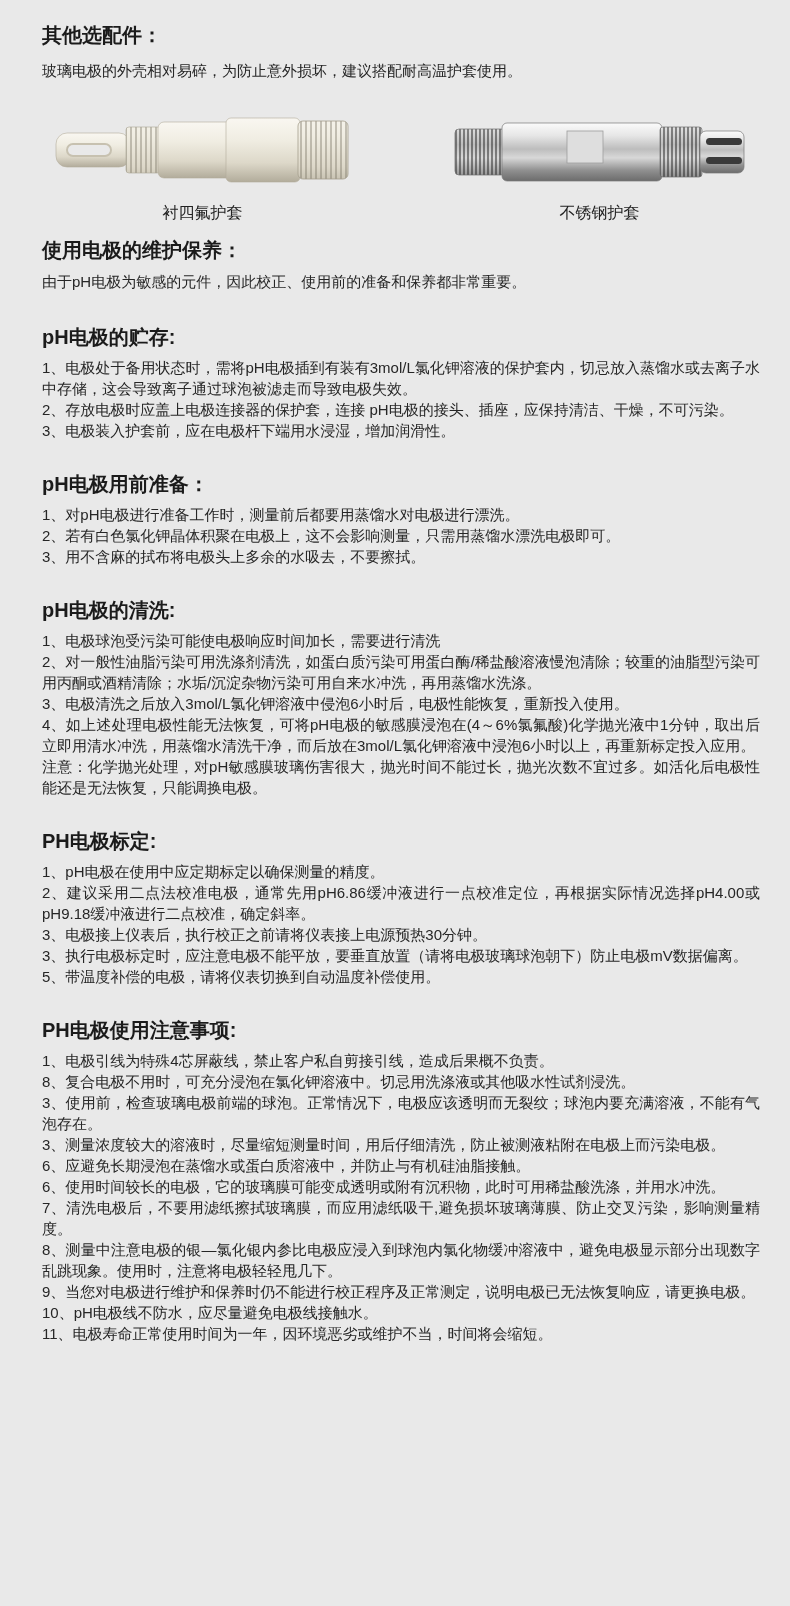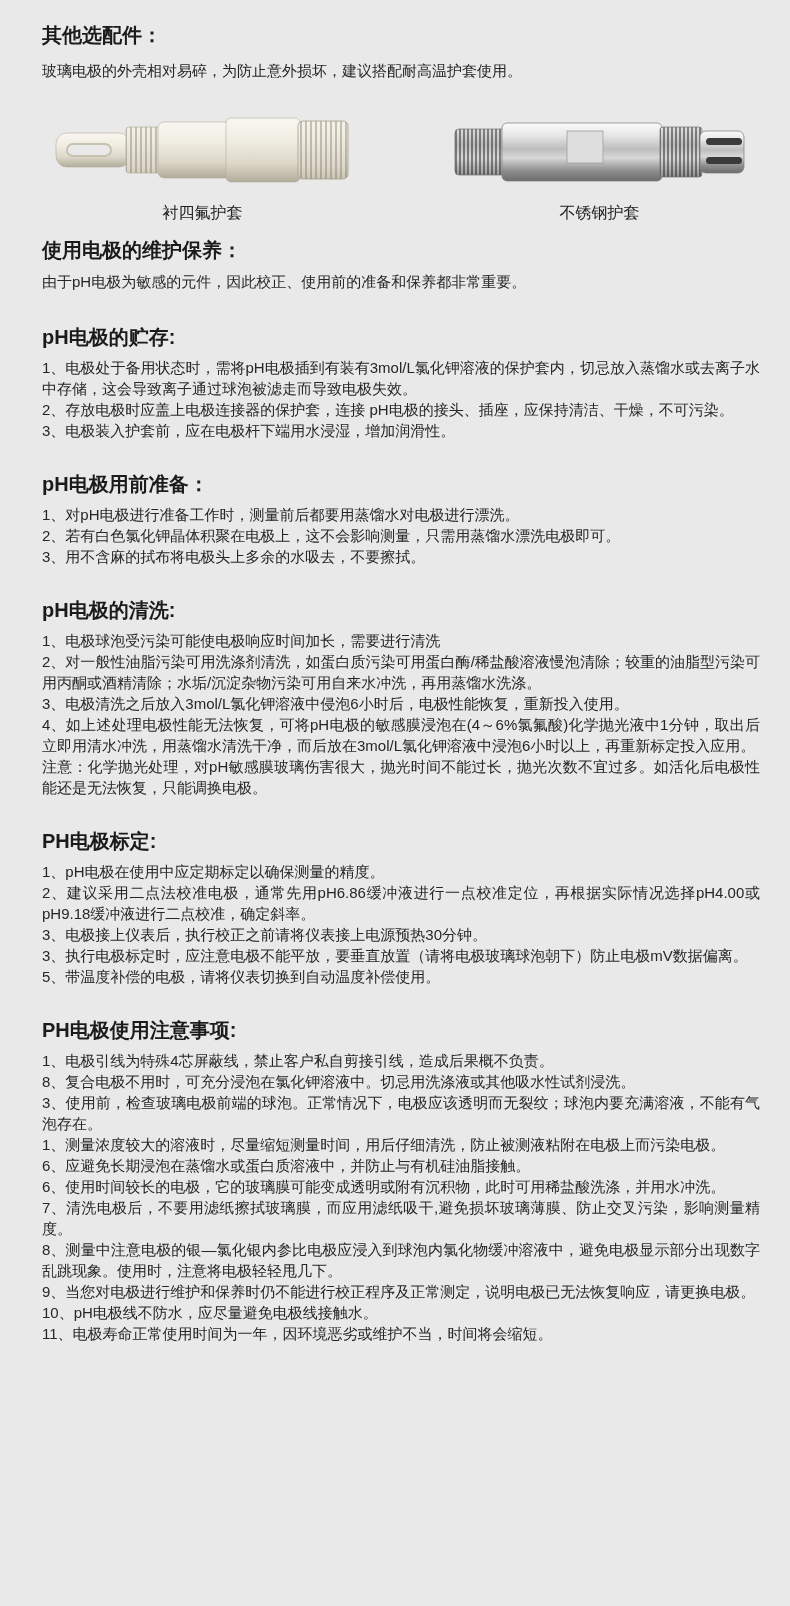--- a/index.html
+++ b/index.html
@@ -184,21 +184,21 @@
           <p class="item">5、带温度补偿的电极，请将仪表切换到自动温度补偿使用。</p>
         </div>
   </div>
 
   <div class="section">
     <h2 class="h-title sec-title">PH电极使用注意事项:</h2>
     <div class="sec-items">
           <p class="item">1、电极引线为特殊4芯屏蔽线，禁止客户私自剪接引线，造成后果概不负责。</p>
           <p class="item">8、复合电极不用时，可充分浸泡在氯化钾溶液中。切忌用洗涤液或其他吸水性试剂浸洗。</p>
           <p class="item">3、使用前，检查玻璃电极前端的球泡。正常情况下，电极应该透明而无裂纹；球泡内要充满溶液，不能有气泡存在。</p>
-          <p class="item">1、测量浓度较大的溶液时，尽量缩短测量时间，用后仔细清洗，防止被测液粘附在电极上而污染电极。</p>
+          <p class="item">3、测量浓度较大的溶液时，尽量缩短测量时间，用后仔细清洗，防止被测液粘附在电极上而污染电极。</p>
           <p class="item">6、应避免长期浸泡在蒸馏水或蛋白质溶液中，并防止与有机硅油脂接触。</p>
           <p class="item">6、使用时间较长的电极，它的玻璃膜可能变成透明或附有沉积物，此时可用稀盐酸洗涤，并用水冲洗。</p>
           <p class="item">7、清洗电极后，不要用滤纸擦拭玻璃膜，而应用滤纸吸干,避免损坏玻璃薄膜、防止交叉污染，影响测量精度。</p>
           <p class="item">8、测量中注意电极的银—氯化银内参比电极应浸入到球泡内氯化物缓冲溶液中，避免电极显示部分出现数字乱跳现象。使用时，注意将电极轻轻甩几下。</p>
           <p class="item">9、当您对电极进行维护和保养时仍不能进行校正程序及正常测定，说明电极已无法恢复响应，请更换电极。</p>
           <p class="item">10、pH电极线不防水，应尽量避免电极线接触水。</p>
           <p class="item">11、电极寿命正常使用时间为一年，因环境恶劣或维护不当，时间将会缩短。</p>
         </div>
   </div>
 </div>

